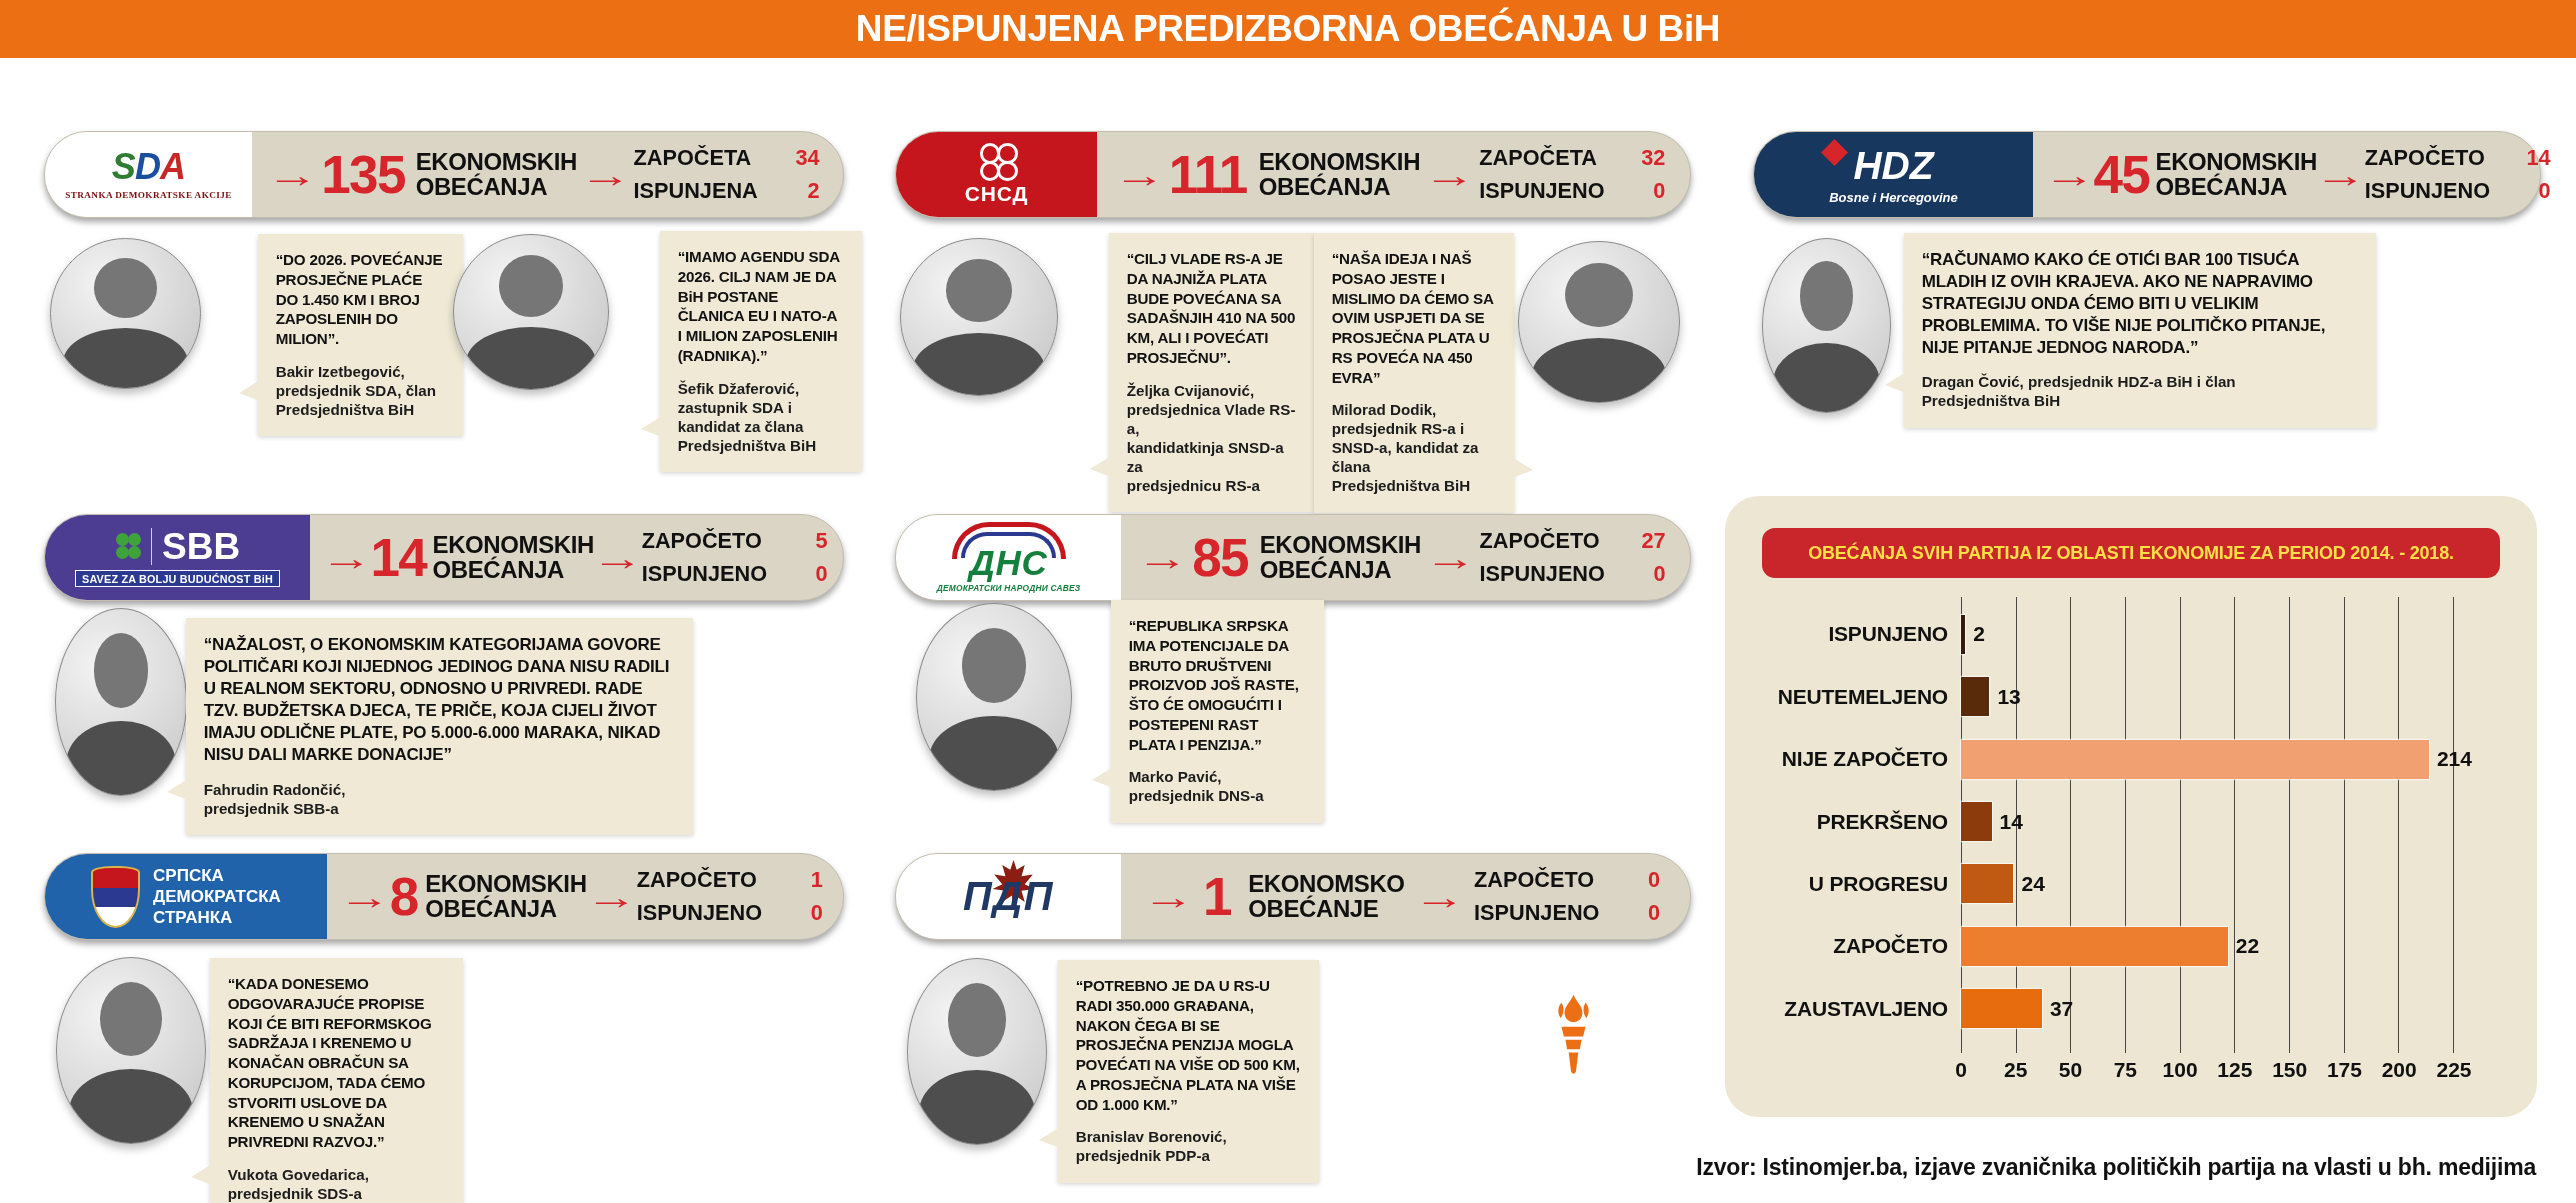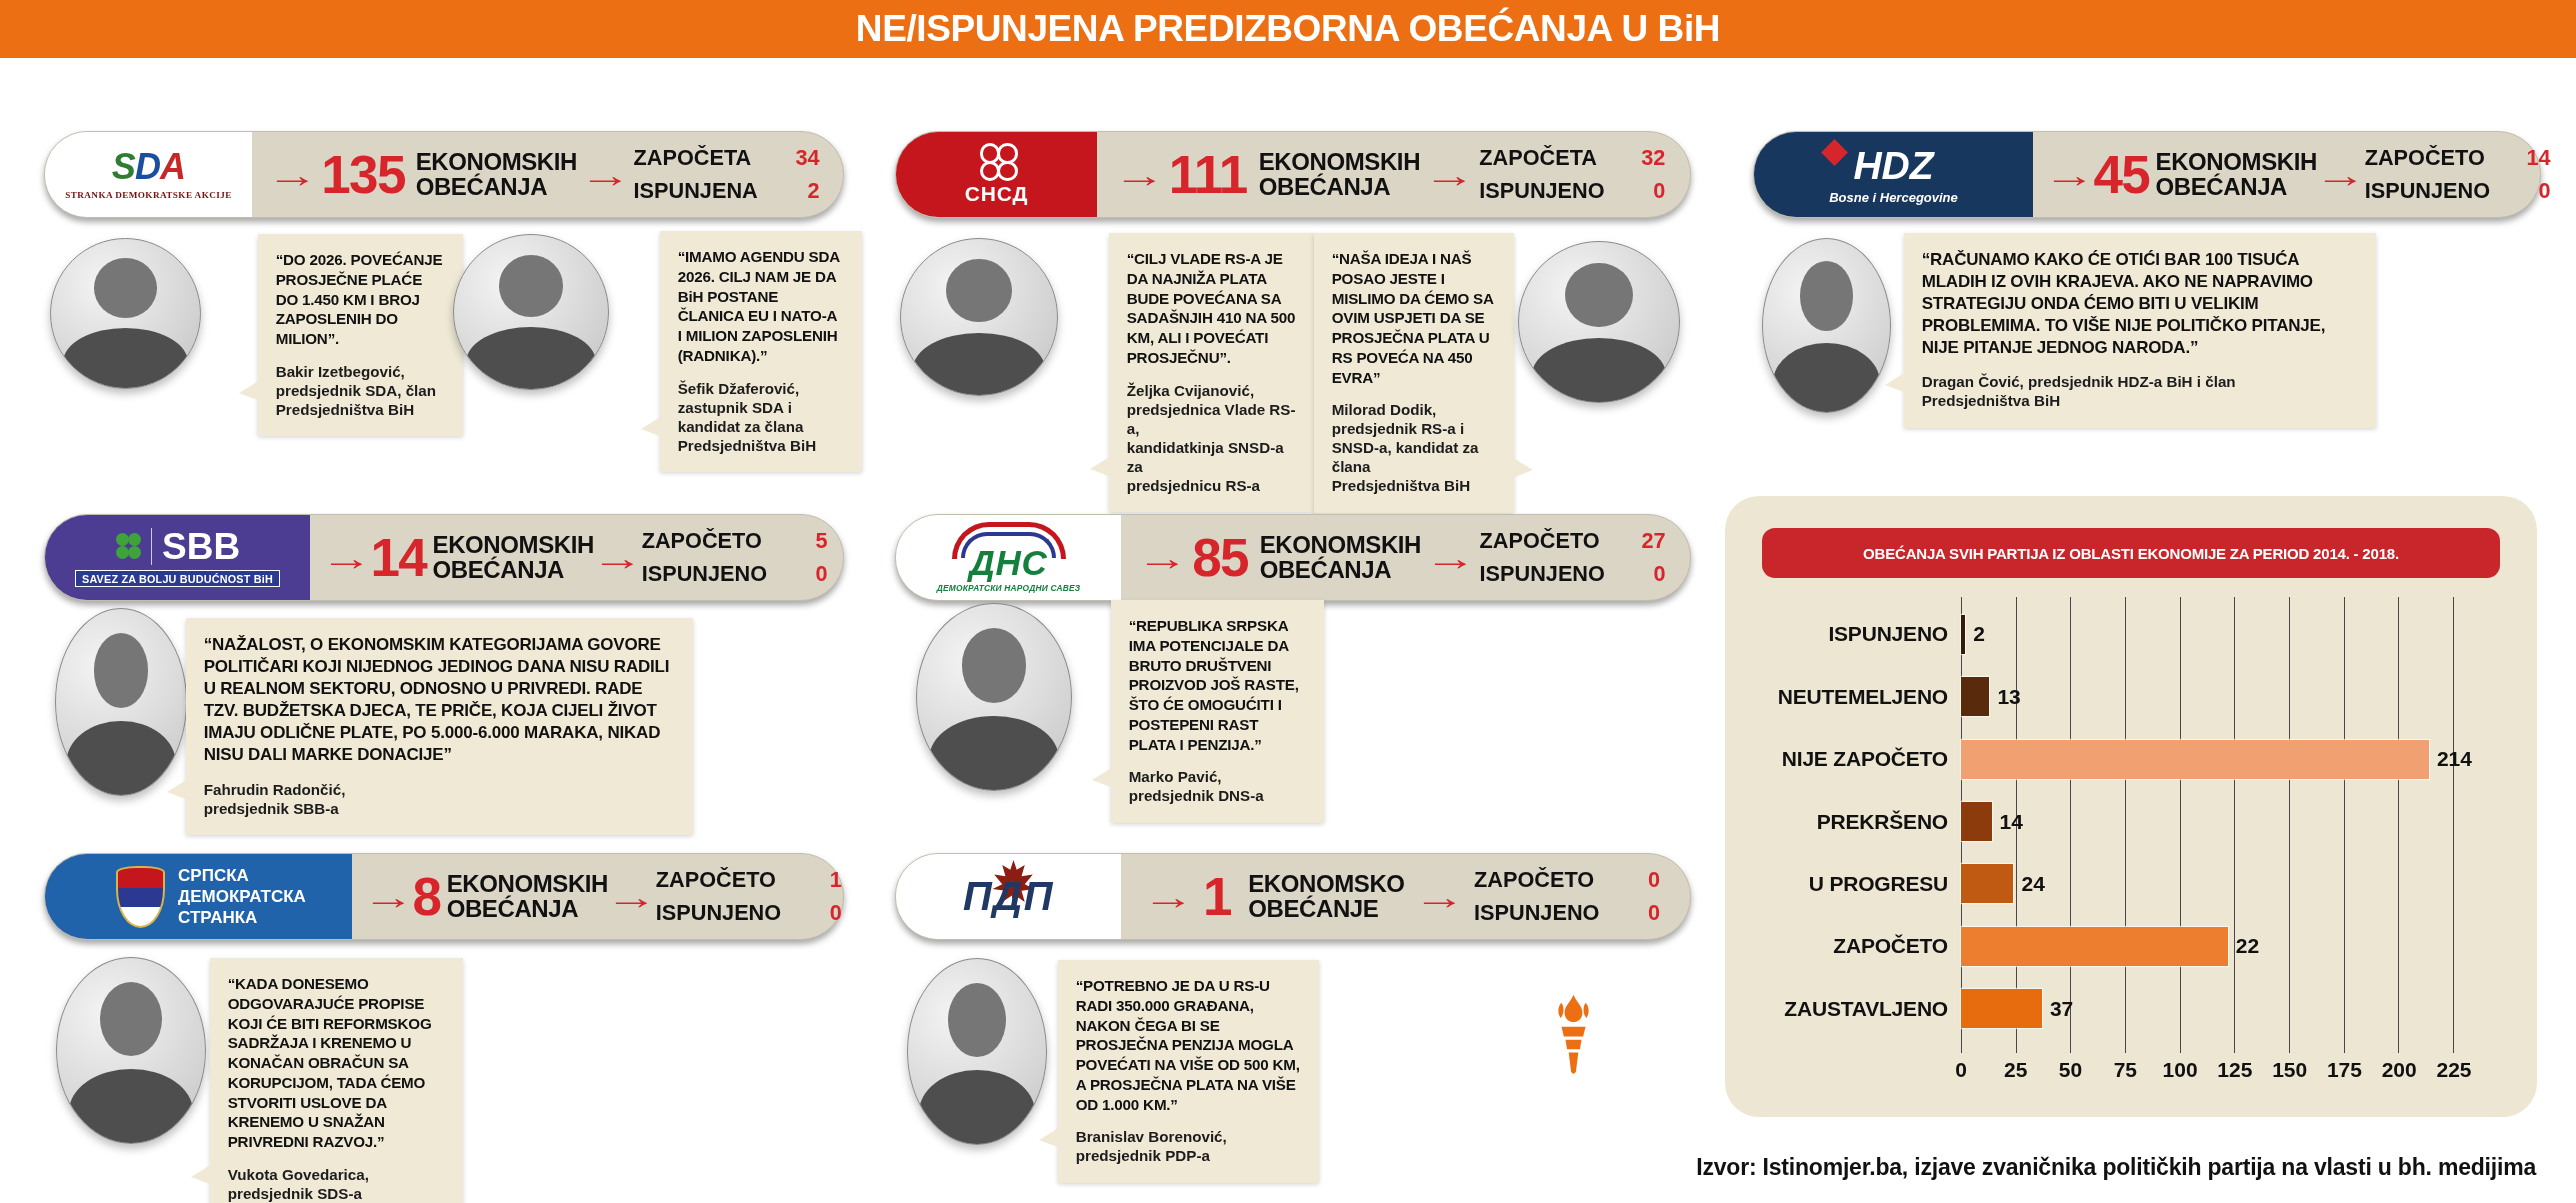--- a/index.html
+++ b/index.html
@@ -41,21 +41,21 @@
   .clover i{position:absolute;width:13px;height:13px;background:#3FA33C;border-radius:50%;}
   .clover i:nth-child(1){left:0.8px;top:0.8px}.clover i:nth-child(2){right:0.8px;top:0.8px}
   .clover i:nth-child(3){left:0.8px;bottom:0.8px}.clover i:nth-child(4){right:0.8px;bottom:0.8px}
   .sbb-word{font-size:37px;font-weight:bold;border-left:1.6px solid #cfc9ee;padding-left:9.6px;line-height:1;}
   .sbb-banner{margin-top:5.6px;background:#2B3990;border:1.6px solid #fff;font-size:10.8px;font-weight:bold;padding:1.6px 6.4px;letter-spacing:0.2px;}
   .logo-dns{background:#fff;width:225px;color:#15803d;position:relative;}
   .dns-arc{width:104px;height:32px;border:5.6px solid #C4161C;border-bottom:none;border-radius:104px 104px 0 0;position:relative;}
   .dns-arc::after{content:'';position:absolute;left:4.8px;top:4.8px;right:4.8px;height:22.5px;border:4px solid #2B3990;border-bottom:none;border-radius:96px 96px 0 0;}
   .dns-word{font-size:35px;font-weight:bold;font-style:italic;line-height:1;margin-top:-14.4px;letter-spacing:0.8px;}
   .dns-cap{font-size:8.4px;font-weight:bold;margin-top:3.2px;letter-spacing:0.2px;font-style:italic;}
-  .logo-sds{background:#2063AB;width:282px;color:#fff;flex-direction:row !important;gap:13px;padding-left:25px;}
+  .logo-sds{background:#2063AB;width:282px;color:#fff;flex-direction:row !important;gap:13px;}
   .sds-shield{width:45px;height:58px;background:linear-gradient(#C4161C 34%,#2B3990 34% 67%,#ffffff 67%);
               border:2.4px solid #D9B54A;border-radius:21px 21px 50% 50% / 6.4px 6.4px 62% 62%;flex:none;}
   .sds-cap{font-size:17px;font-weight:bold;line-height:1.25;white-space:pre-line;text-align:left;}
   .logo-pdp{background:#fff;width:225px;position:relative;}
   .pdp-leaf{position:absolute;left:95px;top:6.4px;}
   .pdp-word{font-size:40px;font-weight:bold;font-style:italic;color:#1F3864;letter-spacing:1.6px;position:relative;z-index:1;}
 
   
   .photo{position:absolute;border-radius:50%;border:0.8px solid #8a8a8a;
          background:radial-gradient(circle at 35% 30%, #f4f4f4, #d2d2d2 68%, #c0c0c0);
@@ -67,21 +67,21 @@
   .qbox.wide .qtext{font-size:17px;}
   .qattr{margin-top:13px;font-size:15.2px;font-weight:bold;line-height:1.25;white-space:pre-line;color:#1c1c1c;}
   .tail-left::before{content:'';position:absolute;left:-19px;bottom:35px;width:0;height:0;
         border-top:13px solid transparent;border-bottom:8px solid transparent;border-right:21px solid #EFE9D6;}
   .tail-right::before{content:'';position:absolute;right:-19px;bottom:35px;width:0;height:0;
         border-top:13px solid transparent;border-bottom:8px solid transparent;border-left:21px solid #EFE9D6;}
 
   
   .chart-panel{position:absolute;left:1725px;top:496px;width:812px;height:621px;background:#ECE6D2;border-radius:34px;}
   .chart-title{position:absolute;left:37px;right:37px;top:32px;height:50px;background:#C9262C;border-radius:13px;
-               display:flex;align-items:center;justify-content:center;color:#ffffff;font-size:15px;font-weight:bold;letter-spacing:-0.2px;}
+               display:flex;align-items:center;justify-content:center;color:#fde047;font-size:18px;font-weight:bold;letter-spacing:-0.2px;}
   .chart-content{position:absolute;left:34px;right:34px;top:104px;height:443px;}
   .chart-grid{position:absolute;left:202px;right:50px;top:-3.2px;height:calc(100% + 13px);}
   .gridline{position:absolute;top:0;bottom:0;width:0.8px;background:#474747;}
   .chart-rows{position:absolute;left:0;right:0;top:0;bottom:0;display:flex;flex-direction:column;justify-content:space-between;padding:3.2px 0;}
   .crow{display:flex;align-items:center;flex:1;}
   .clabel{width:189px;padding-right:13px;text-align:right;font-weight:bold;font-size:21px;letter-spacing:-0.2px;flex:none;}
   .cbararea{flex:1;margin-right:50px;position:relative;height:39px;}
   .cbar{height:100%;box-shadow:0 0 0 1.2px rgba(255,255,255,0.65);}
   .cval{position:absolute;top:50%;transform:translateY(-50%);font-weight:bold;font-size:21px;white-space:nowrap;}
   .chart-axis{position:absolute;left:236px;right:83px;top:562px;height:32px;}

